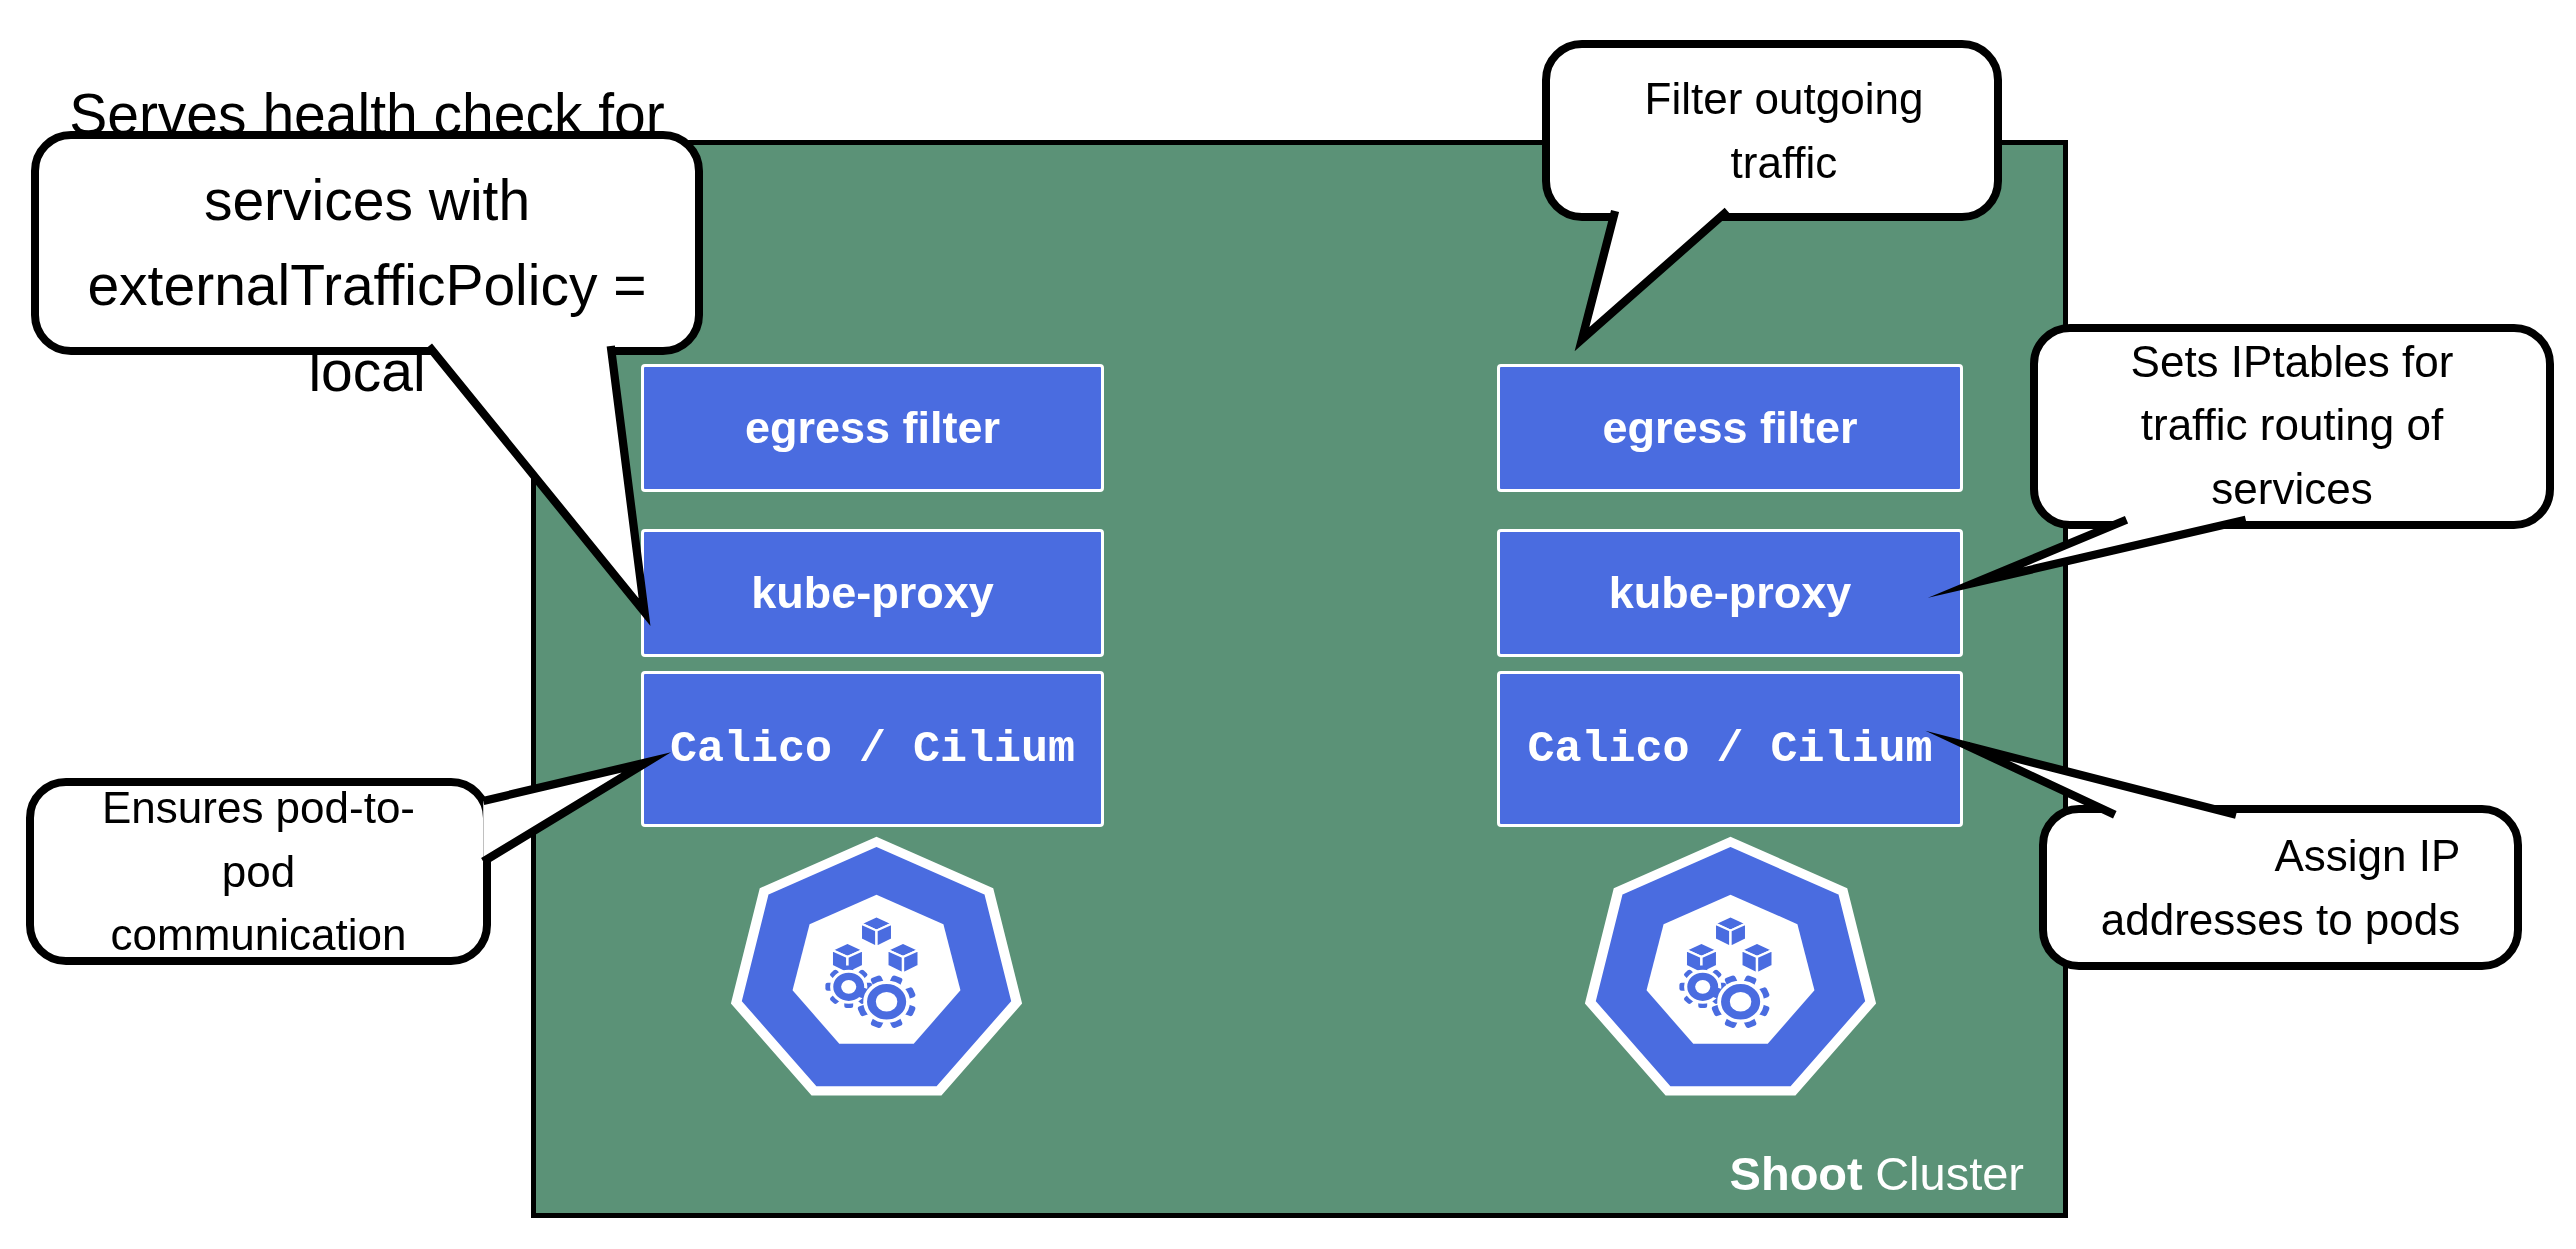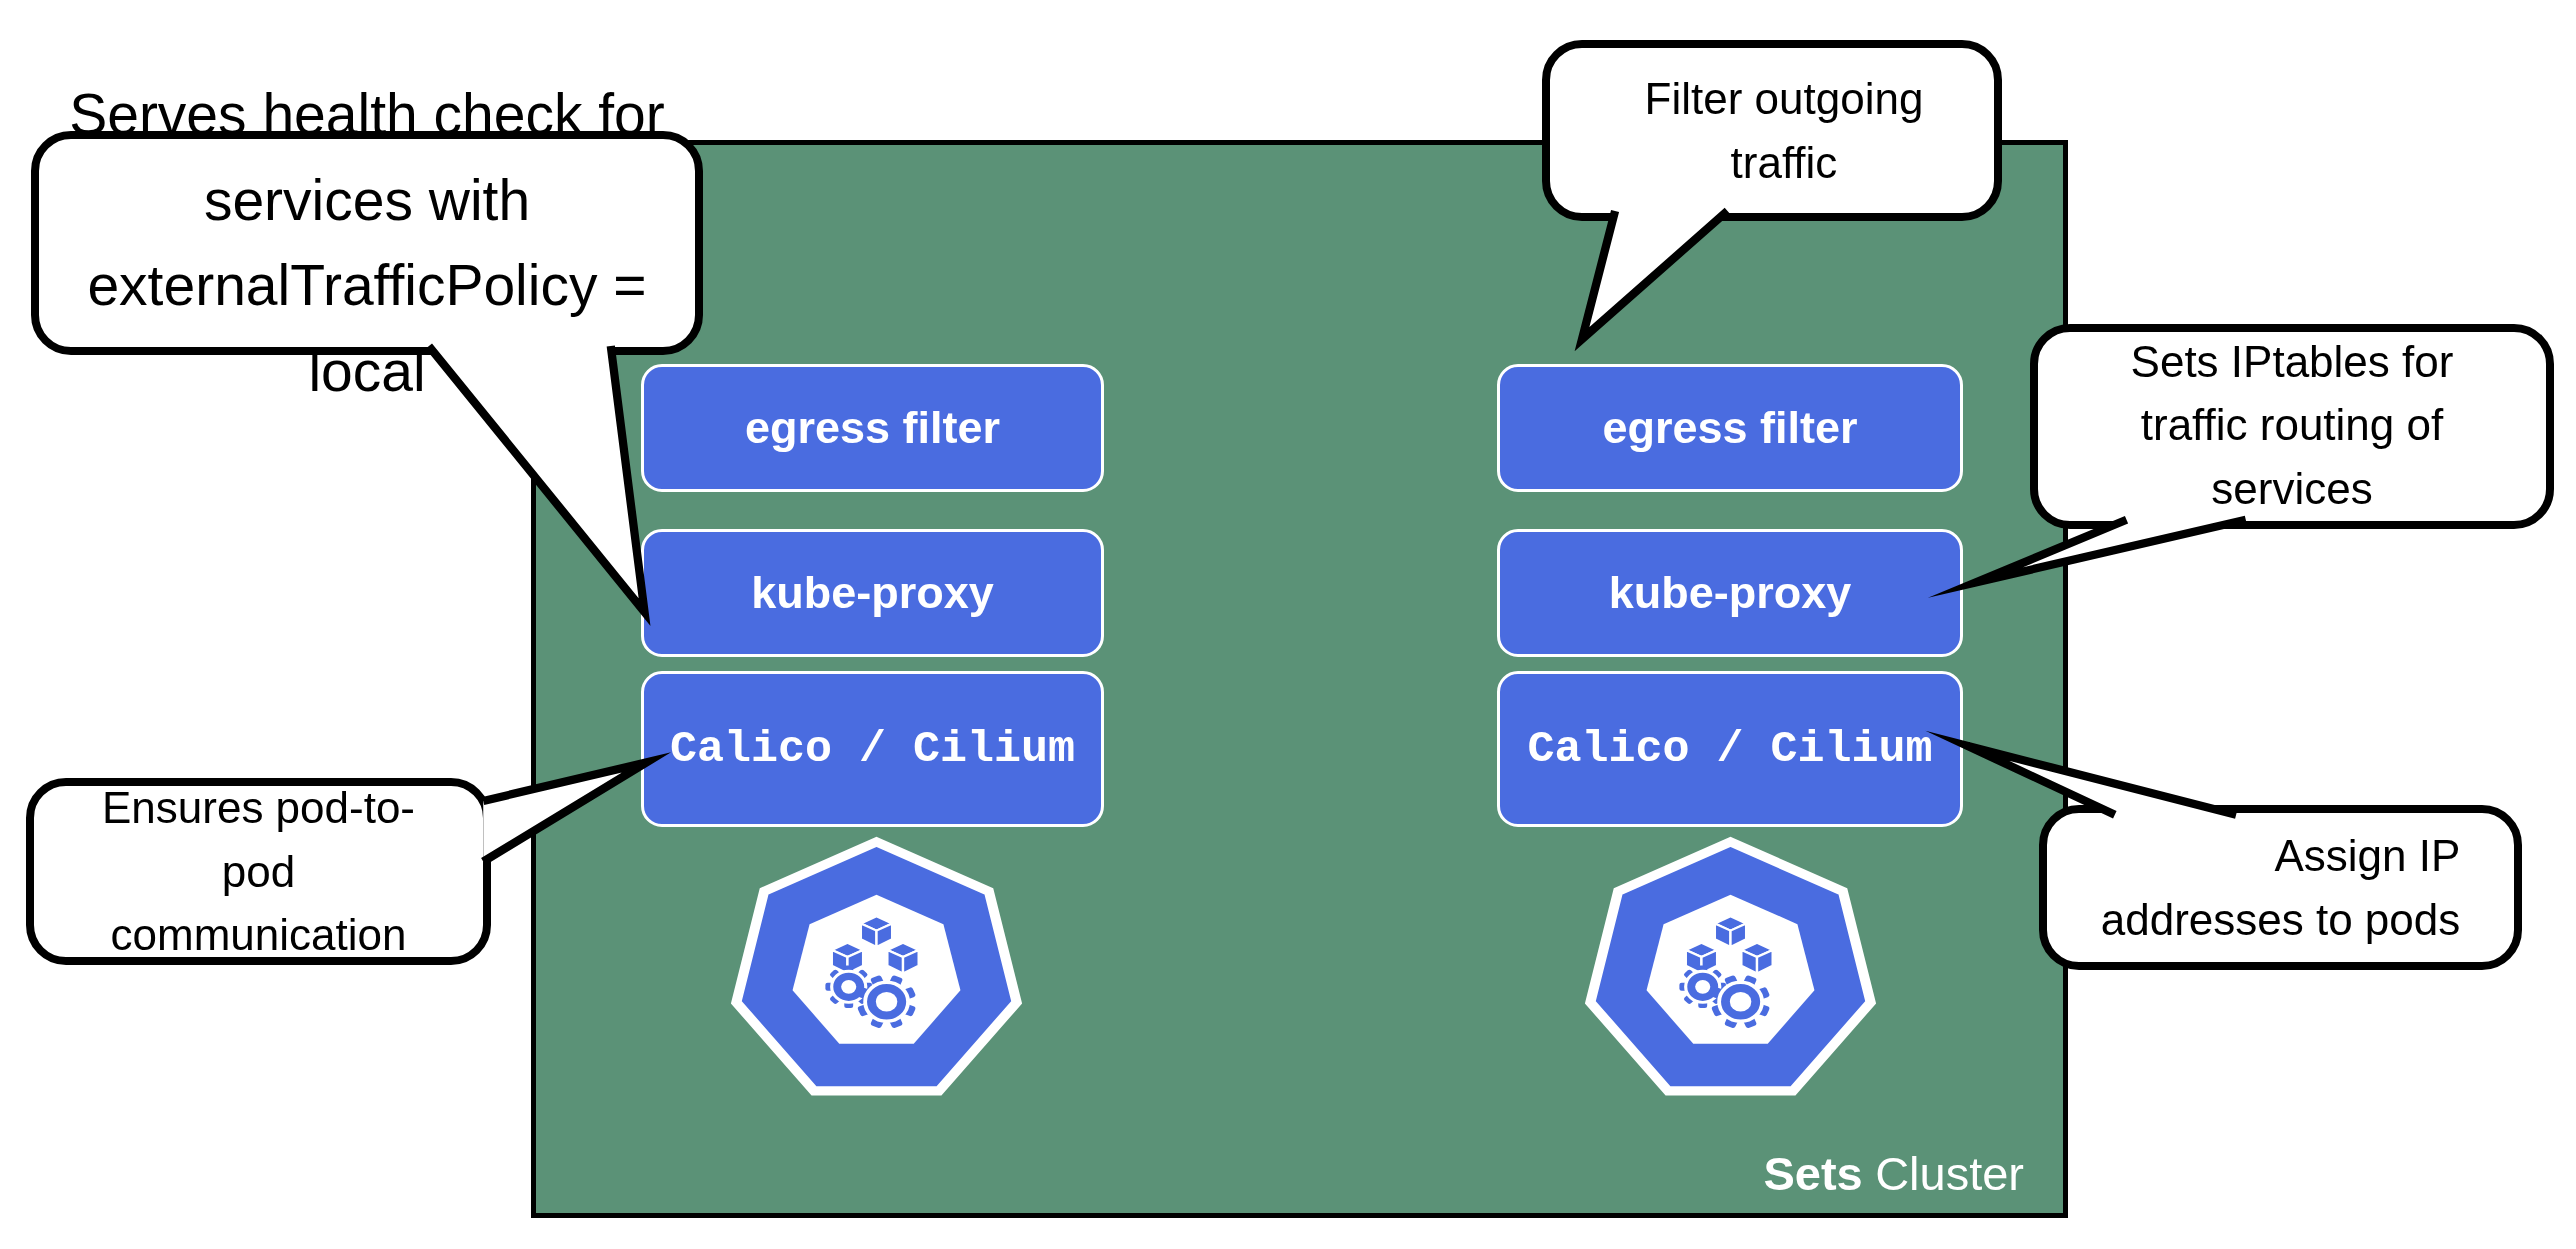--- a/index.html
+++ b/index.html
@@ -13,21 +13,21 @@
   
   .cluster {
     position:absolute; left:531px; top:140px; width:1537px; height:1078px;
     box-sizing:border-box; background:var(--cluster-green,#5b9277);
     border:5.5px solid var(--outline,#000); z-index:1;
   }
   
   .component {
     position:absolute; box-sizing:border-box; z-index:2;
     background:var(--component-blue,#4a6ce0);
-    border:3.4px solid #ffffff; border-radius:21px;
+    border:3.4px solid #ffffff; border-radius:4px;
     color:var(--text-on-blue,#fff); font-weight:bold; font-size:45px;
     display:flex; align-items:center; justify-content:center;
   }
   .n1 { left:641px;  width:463px; }
   .n2 { left:1497px; width:466px; }
   .row1 { top:364px;  height:128px; }
   .row2 { top:529px;  height:128px; }
   .row3 { top:671px; height:156px;font-family:Liberation Mono, monospace; }
   
   .logo { position:absolute; z-index:2; width:303px; height:276px; }
@@ -125,21 +125,21 @@
   </div>
 
   <svg class="logo logo-1" viewBox="-240 -240 480 480" preserveAspectRatio="none">
       <use href="#k8s-node" width="480" height="480" x="-240" y="-240"></use>
     </svg>
   <svg class="logo logo-2" viewBox="-240 -240 480 480" preserveAspectRatio="none">
       <use href="#k8s-node" width="480" height="480" x="-240" y="-240"></use>
     </svg>
 
   <div class="cluster-label">
-    <span class="w-bold">Sets</span><span class="w-reg">Cluster</span>
+    <span class="w-bold">Shoot</span><span class="w-reg">Cluster</span>
   </div>
 
   <div class="callout co-1">
     <div class="callout-text">Serves health check for
 services with
 externalTrafficPolicy = local</div>
   </div>
   <div class="callout co-2">
     <div class="callout-text">Filter outgoing
 traffic</div>

